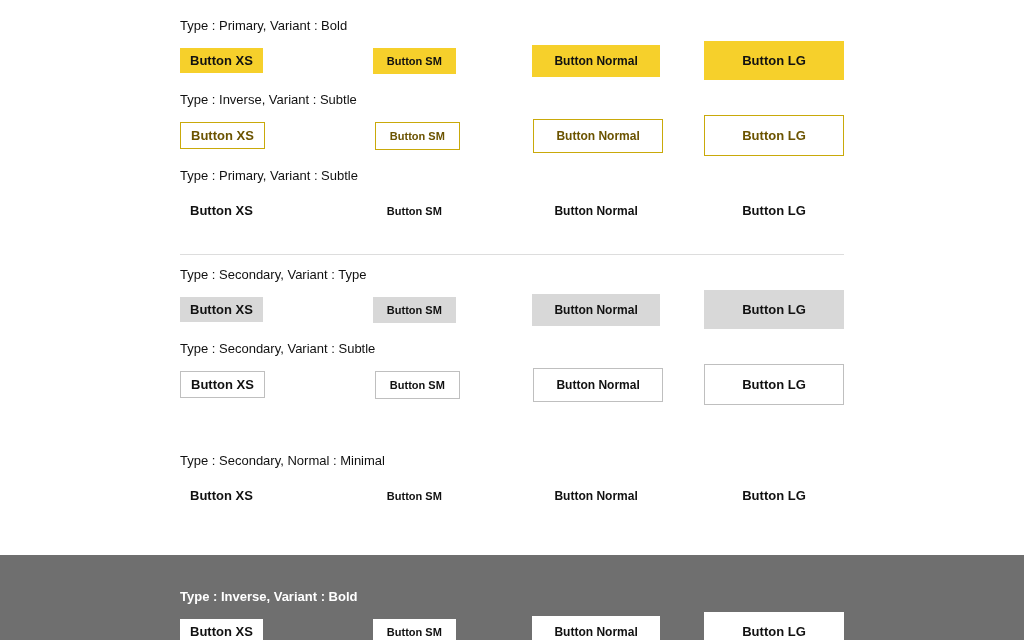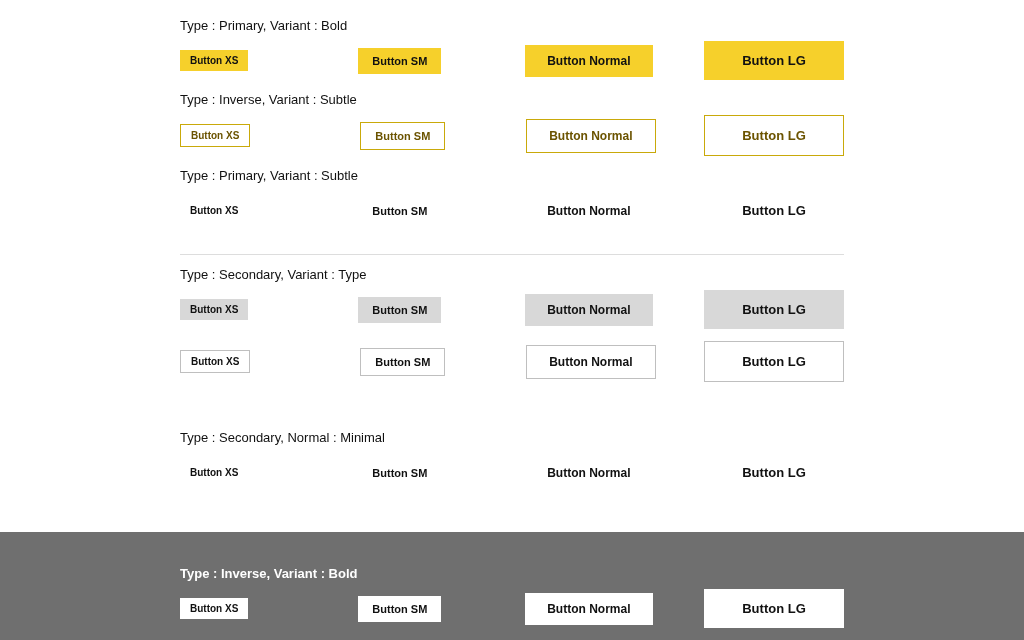--- a/index.html
+++ b/index.html
@@ -38,21 +38,21 @@
     color: #111;
     border: none;
     background: transparent;
     text-align: center;
     display: inline-flex;
     align-items: center;
     justify-content: center;
     cursor: pointer;
     font-family: inherit;
   }
-  .btn.xs { font-size: 10px; padding: 5px 10px; min-width: 62px; }
+  .btn.xs { font-size: 13px; padding: 5px 10px; min-width: 62px; }
   .btn.sm { font-size: 11px; padding: 7px 14px; min-width: 80px; }
   .btn.md { font-size: 12px; padding: 9px 22px; min-width: 118px; }
   .btn.lg { font-size: 13px; padding: 12px 30px; min-width: 140px; font-weight: 700; margin-left: 30px;}
 
   .primary.bold   { background: #F6D02B; }
   .primary.subtle { background: #fff; border: 1px solid #c9a90a; color: #6b5300; }
   .primary.minimal{ background: transparent; color: #111; }
 
   .secondary.bold   { background: #d8d8d8; }
   .secondary.subtle { background: #fff; border: 1px solid #bfbfbf; }
@@ -140,20 +140,21 @@
         <button class="btn secondary bold sm">Button SM</button>
       </div>
     <div class="cell">
         <button class="btn secondary bold md">Button Normal</button>
       </div>
     <div class="cell">
         <button class="btn secondary bold lg">Button LG</button>
       </div>
   </div>
 
+  <div class="group-label">Type : Secondary, Variant : Subtle</div>
   <div class="row">
     <div class="cell">
         <button class="btn secondary subtle xs">Button XS</button>
       </div>
     <div class="cell">
         <button class="btn secondary subtle sm">Button SM</button>
       </div>
     <div class="cell">
         <button class="btn secondary subtle md">Button Normal</button>
       </div>

